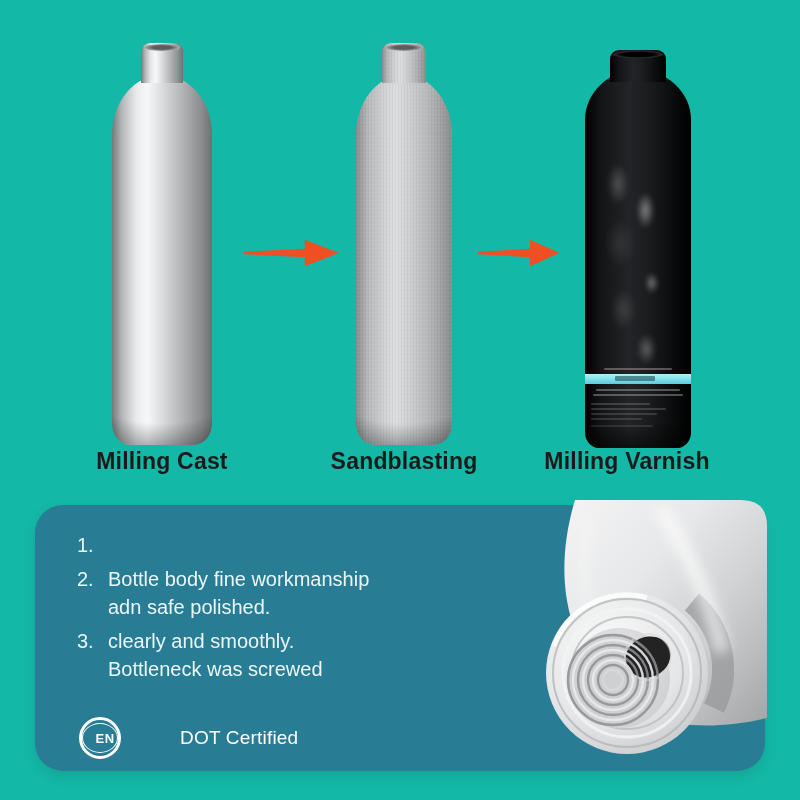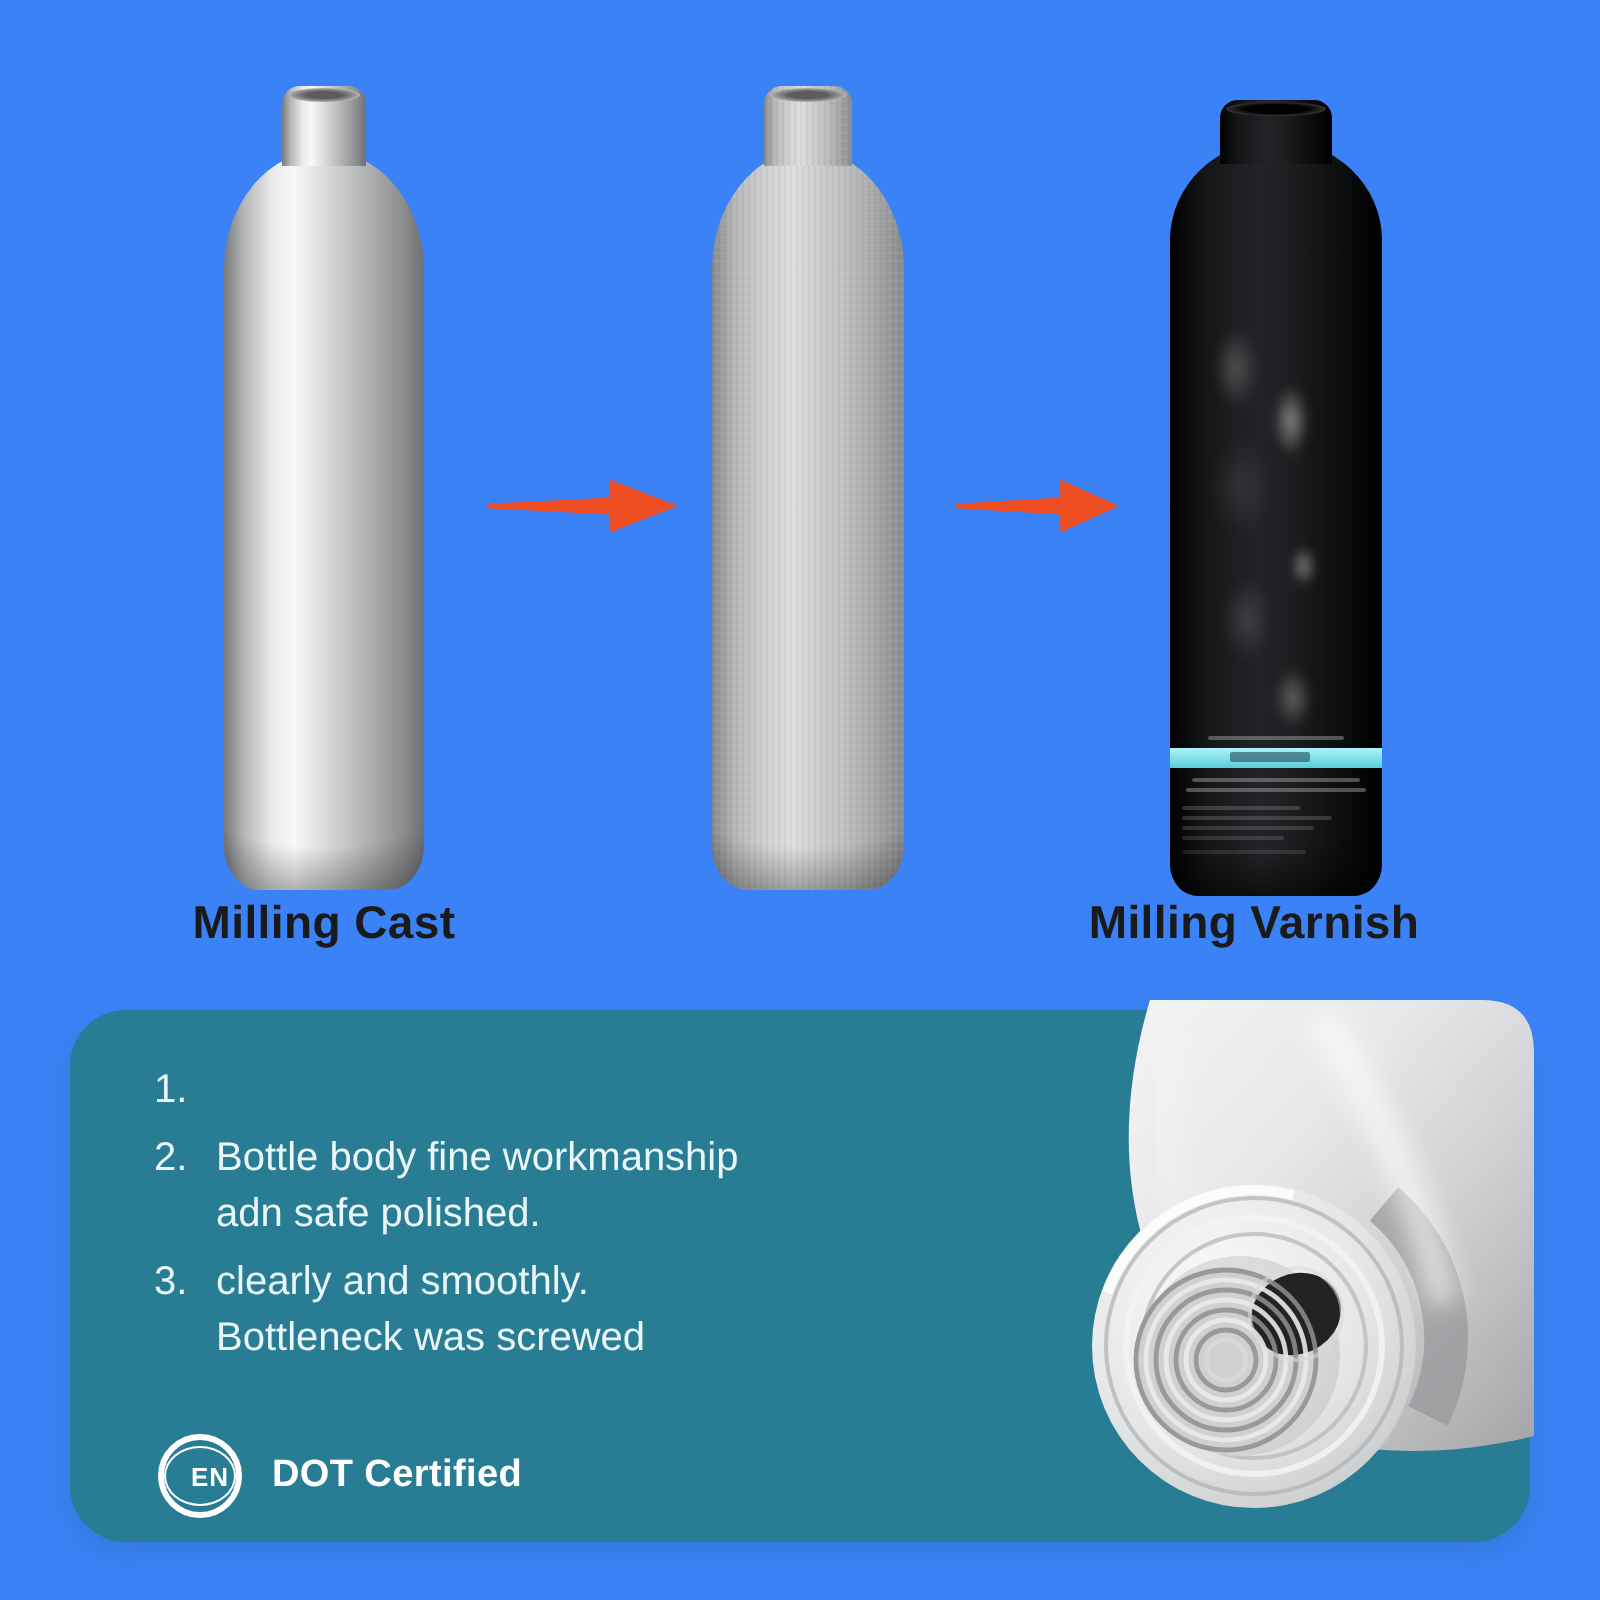--- a/index.html
+++ b/index.html
@@ -1,16 +1,16 @@
 <!DOCTYPE html>
 <html style="--panel-teal: #287c93; --arrow-orange: #f04e23; --band-cyan: #7fe0ea; --stage-label-text: #1a1a1a; --panel-text: #eaf6f7;"><head>
 <meta charset="utf-8">
 <style>
   html,body{margin:0;padding:0;background:#fff;}
-  .canvas{position:relative;width:800px;height:800px;background:#3b82f6;overflow:hidden;
+  .canvas{position:relative;width:800px;height:800px;background:#14b8a6;overflow:hidden;
           font-family:"Liberation Sans",sans-serif;}
 
   
   .bottle{position:absolute;}
   .bottle .neck{position:absolute;left:50%;transform:translateX(-50%);top:0;
                 border-radius:9px 9px 0 0;}
   .bottle .neck::after{content:"";position:absolute;left:3px;right:3px;top:1px;height:7px;
                 border-radius:50%;background:radial-gradient(ellipse at center,#5c5c5e 0 35%,#9a9a9c 62%,#d8d8da 80%,transparent 85%);}
   .bottle .shoulder{position:absolute;left:0;width:100%;
                 border-radius:50% 50% 0 0 / 100% 100% 0 0;}
@@ -64,21 +64,21 @@
         font-size:20px;line-height:28px;}
   .feat{display:flex;gap:9px;margin-bottom:6px;}
   .feat-num{flex:0 0 22px;text-align:left;}
 
   .cert{position:absolute;left:44px;top:212px;display:flex;align-items:center;gap:15px;}
   .en-badge{width:42px;height:42px;border:3px solid #fff;border-radius:50%;
         display:flex;align-items:center;justify-content:center;box-sizing:border-box;}
   .en-inner{width:36px;height:30px;border:1.5px solid #fff;border-radius:50%;
         display:flex;align-items:center;justify-content:center;box-sizing:border-box;
         color:#fff;font-weight:bold;font-size:13px;letter-spacing:.5px;padding-left:10px;}
-  .cert-label{color:#fff;font-weight:bold;font-size:19px;letter-spacing:.2px;}
+  .cert-label{color:#fff;font-weight:normal;font-size:19px;letter-spacing:.2px;margin-left:44px;}
 
   
   .closeup{position:absolute;left:540px;top:500px;width:227px;height:262px;}
   .closeup svg{display:block;width:100%;height:100%;}
 </style>
 </head>
 <body>
 
 <div class="canvas">
 
@@ -130,20 +130,21 @@
       <div class="microline" style="left:6%;width:55%;top:285px;opacity:.6;"></div>
       <div class="microline" style="left:6%;width:70%;top:290px;opacity:.55;"></div>
       <div class="microline" style="left:6%;width:62%;top:295px;opacity:.5;"></div>
       <div class="microline" style="left:6%;width:48%;top:300px;opacity:.45;"></div>
       <div class="microline" style="left:6%;width:58%;top:307px;opacity:.4;"></div>
       <div class="bottom-shade" style="background:radial-gradient(120% 160% at 50% -60%,transparent 55%,rgba(0,0,0,.6) 100%);"></div>
     </div>
   </div>
 
   <div class="stage-label" style="left:52px;">Milling Cast</div>
+  <div class="stage-label" style="left:294px;">Sandblasting</div>
   <div class="stage-label" style="left:517px;">Milling Varnish</div>
 
   <div class="panel">
     <div class="features">
       <div class="feat">
         <div class="feat-num">1.</div>
       </div>
       <div class="feat">
         <div class="feat-num">2.</div>
         <div>

